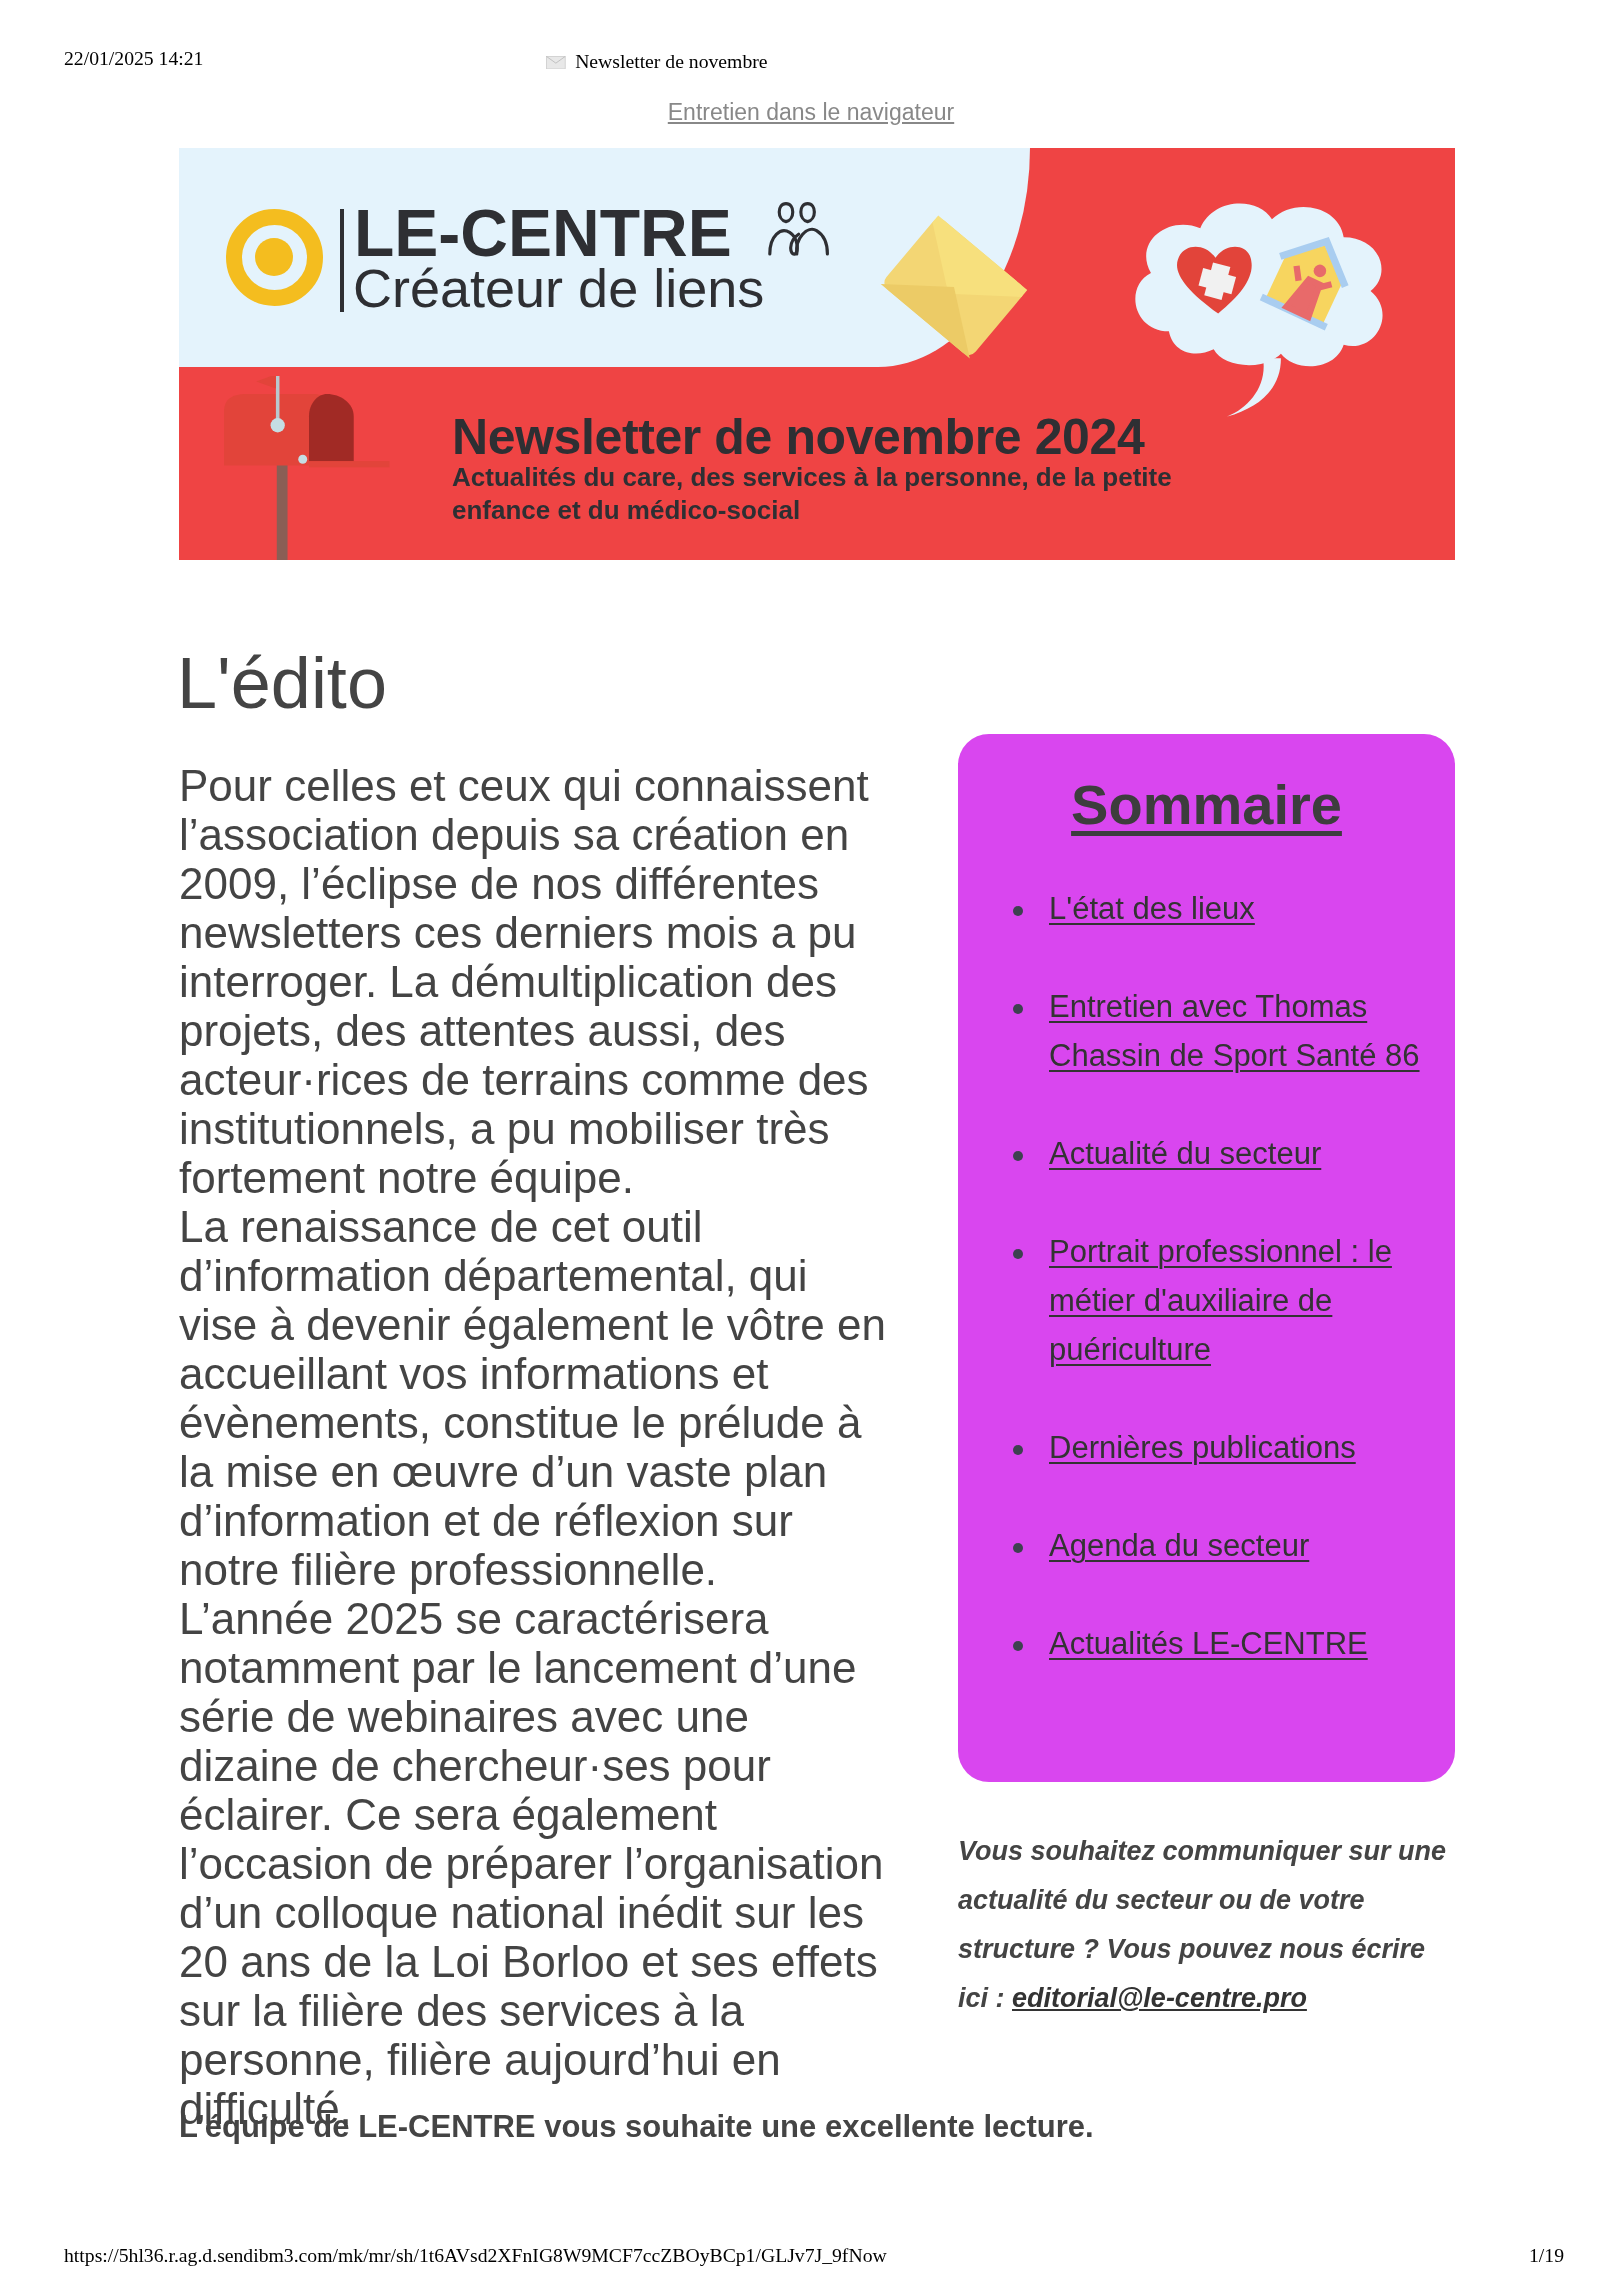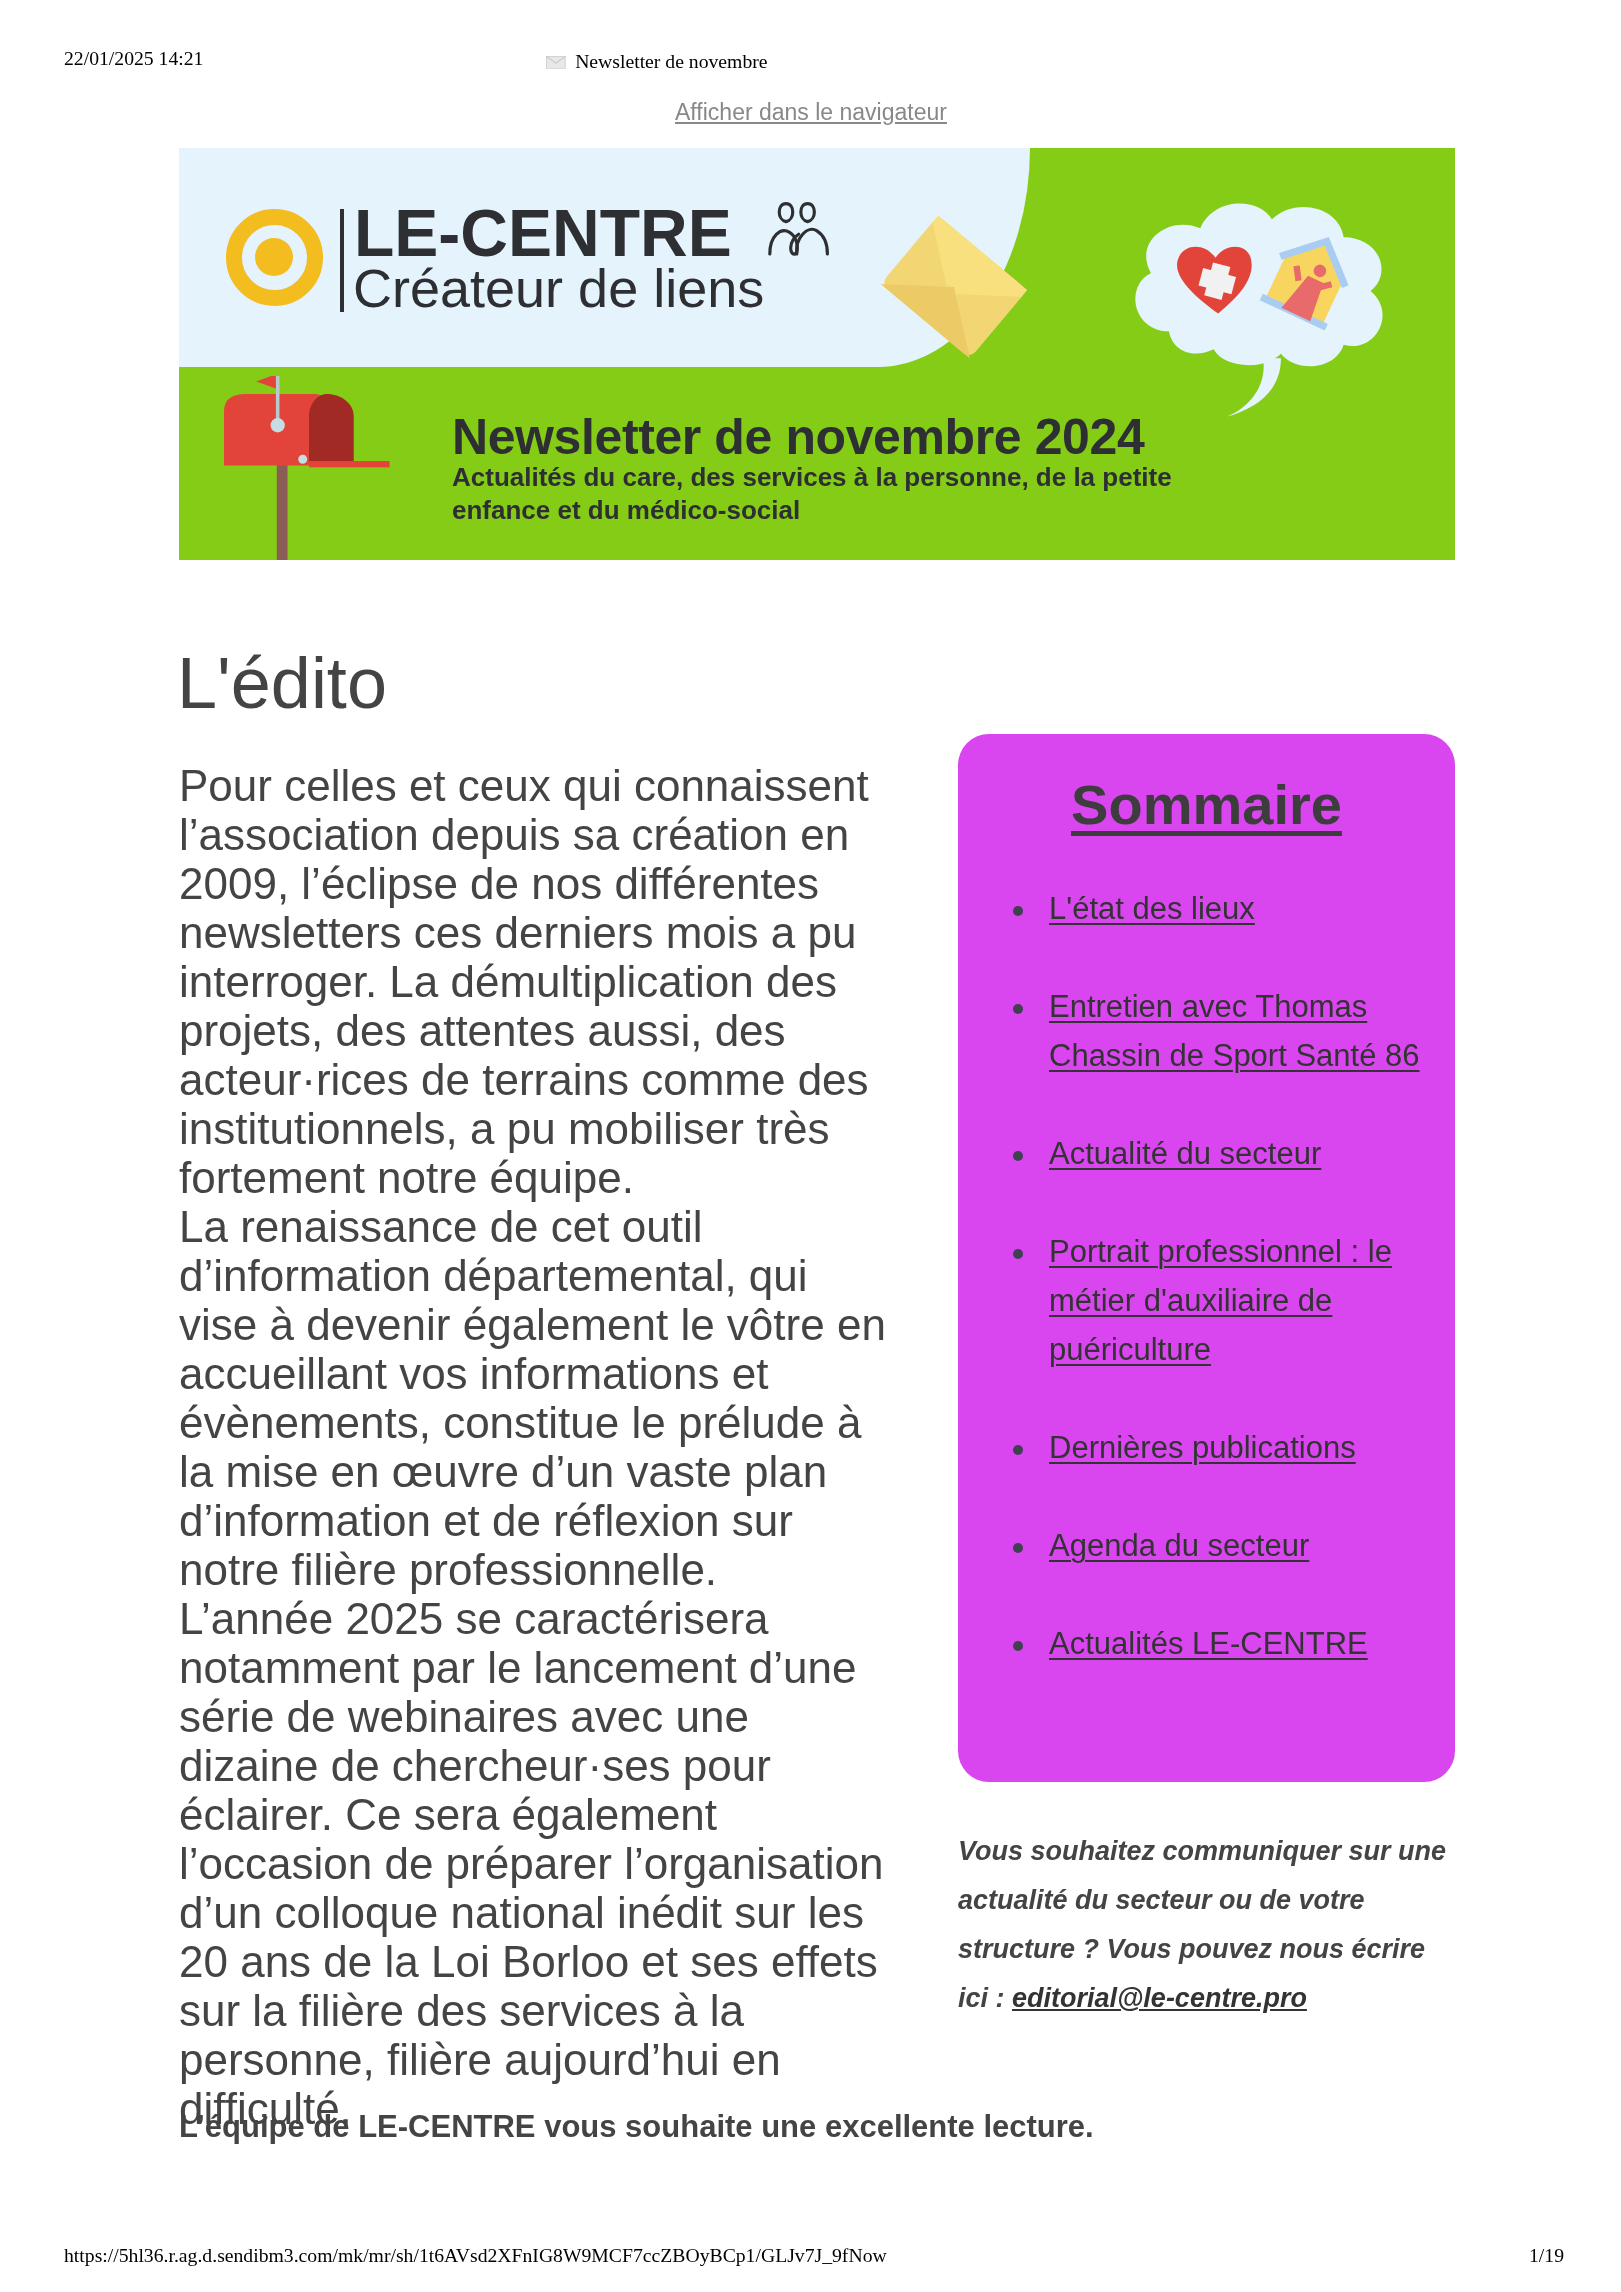--- a/index.html
+++ b/index.html
@@ -18,21 +18,21 @@
   }
   .print-header-title .env {
     display: inline-block; width: 19.7px; height: 13.4px; vertical-align: -0.9px; margin-right: 9px;
   }
   .browser-link {
     position: absolute; left: 0; width: 1622px; top: 99px; text-align: center;
     font-size: 23px; color: #888888; text-decoration: underline;
   }
   .banner {
     position: absolute; left: 179px; top: 148px; width: 1276px; height: 412px;
-    background: #84cc16; overflow: hidden;
+    background: #ef4444; overflow: hidden;
   }
   .banner-blue {
     position: absolute; left: 0; top: 0; width: 851px; height: 219px;
     background: #e4f3fc; border-bottom-right-radius: 152px 219px;
   }
   .logo-ring {
     position: absolute; left: 47px; top: 61px; width: 97px; height: 97px;
     border-radius: 50%; border: 16px solid #f4bd1f; box-sizing: border-box; background: #e4f3fc;
   }
   .logo-dot {
@@ -113,21 +113,21 @@
 <body>
 
 <div class="print-header-left">22/01/2025 14:21</div>
 <div class="print-header-title">
   <svg class="env" viewBox="0 0 22 15">
     <rect x="0.5" y="0.5" width="21" height="14" fill="#e8e8e8" stroke="#cfcfcf"></rect>
     <path d="M0.5 0.5 L11 8 L21.5 0.5" fill="none" stroke="#bdbdbd"></path>
   </svg><span>Newsletter de novembre</span>
 </div>
 
-<a class="browser-link">Afficher dans le navigateur</a>
+<a class="browser-link">Entretien dans le navigateur</a>
 
 <div class="banner">
   <div class="banner-blue"></div>
   <div class="logo-ring"></div>
   <div class="logo-dot"></div>
   <div class="logo-bar"></div>
   <div class="logo-title">LE-CENTRE</div>
   <div class="logo-sub">Créateur de liens</div>
   <svg class="logo-people" width="63" height="63" viewBox="0 0 70 70">
     <g fill="none" stroke="#2e2f33" stroke-width="3.5" stroke-linecap="round">

